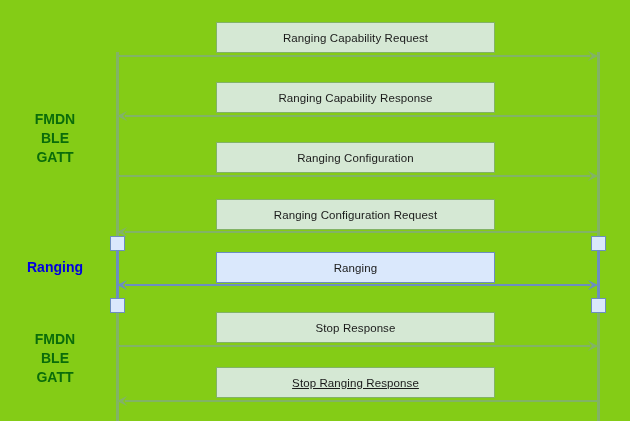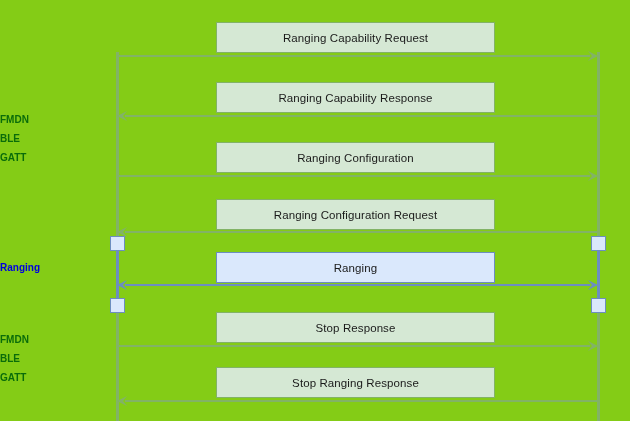--- a/index.html
+++ b/index.html
@@ -62,22 +62,22 @@
     left:117px;
     width:483px;
     pointer-events:none;
   }
   .arrow svg{display:block;overflow:visible;}
   
   .sidelabel{
     position:absolute;
     left:0;
     width:110px;
-    text-align:left;
-    font-size:10px;
+    text-align:center;
+    font-size:14px;
     font-weight:bold;
     line-height:19px;
     white-space:nowrap;
   }
   .sidelabel.green{color:#0a6c0a;}
   .sidelabel.blue{color:#0000e0;}
   .sidelabel span{display:block;}
 </style>
 </head>
 <body>
@@ -156,21 +156,21 @@
       </div>
       <div class="msgbox green" style="top: 199px;">
         <span>Ranging Configuration Request</span>
       </div>
       <div class="msgbox blue" style="top: 252px;">
         <span>Ranging</span>
       </div>
       <div class="msgbox green" style="top: 312px;">
         <span>Stop Response</span>
       </div>
-      <div class="msgbox green" style="top: 367px;">
+      <div class="msgbox green" style="top: 367px; text-decoration: underline;">
         <span>Stop Ranging Response</span>
       </div>
     </div>
 
   <div id="labels">
       <div class="sidelabel green" style="top: 110px;">
         <span>FMDN</span>
         <span>BLE</span>
         <span>GATT</span>
       </div>

